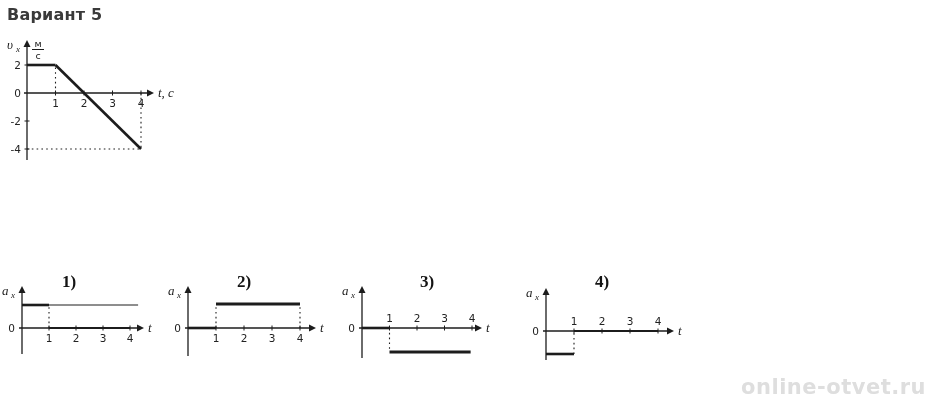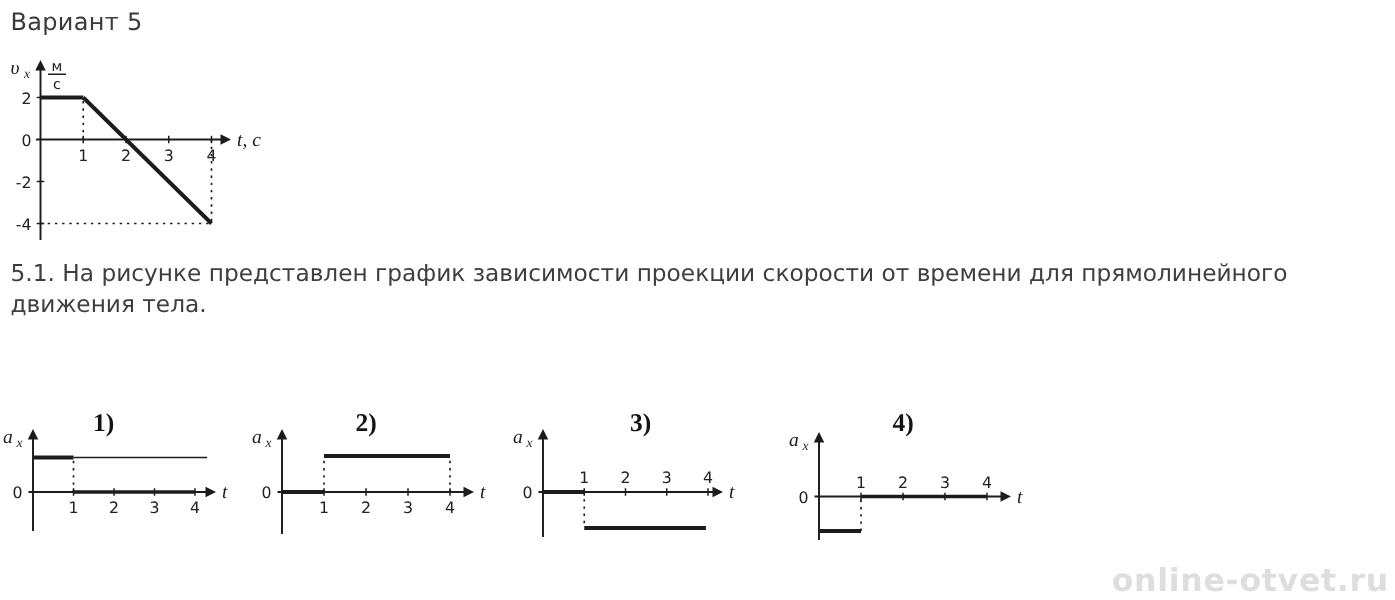--- a/index.html
+++ b/index.html
@@ -4,21 +4,21 @@
 <style>
   html,body{margin:0;padding:0}
   body{
     width:930px;height:400px;position:relative;overflow:hidden;
     background:#ffffff;color:#3c3c3c;
     font-family:"DejaVu Sans",sans-serif;
   }
   .page{position:absolute;inset:0}
   .title{
     position:absolute;left:7px;top:5px;
-    font-size:16px;font-weight:normal;color:#3a3a3a;letter-spacing:.2px;
+    font-size:16px;font-weight:bold;color:#3a3a3a;letter-spacing:.2px;
   }
   .para{
     position:absolute;left:7px;width:916px;margin:0;
     font-size:15.5px;line-height:21px;color:#3e3e3e;
   }
   #p1{top:172px}
   #p2{top:223px}
   svg{position:absolute;overflow:visible}
   .optlbl{
     position:absolute;
@@ -70,21 +70,20 @@
       <polyline points="25,33 53.5,33" fill="none" stroke="#1c1c1c" stroke-width="2.6"></polyline>
       <polyline points="53.5,33 139,117" fill="none" stroke="#1c1c1c" stroke-width="2.6"></polyline>
       <text x="5" y="17" class="axlbl">υ</text>
       <text x="14" y="20" class="axsub">x</text>
       <text x="36" y="15" text-anchor="middle" class="frac">м</text>
       <line x1="30" y1="17.5" x2="42" y2="17.5" stroke="#1c1c1c" stroke-width="1"></line>
       <text x="36" y="27" text-anchor="middle" class="frac">с</text>
       <text x="156" y="65" class="axlbl">t, c</text>
     </svg>
 
-  <p class="para" id="p1">5.1. На рисунке представлен график зависимости проекции скорости от времени для прямолинейного движения тела.</p>
 
   <div class="optlbl" style="left:62px;top:272px">1)</div>
   <div class="optlbl" style="left:237px;top:272px">2)</div>
   <div class="optlbl" style="left:420px;top:272px">3)</div>
   <div class="optlbl" style="left:595px;top:272px">4)</div>
 
   <svg width="165" height="110" style="left:0px;top:272px">
       <line x1="19" y1="56" x2="139" y2="56" stroke="#1c1c1c" stroke-width="1.3"></line>
       <polygon points="137,52.5 144,56 137,59.5" fill="#1c1c1c"></polygon>
       <line x1="22" y1="82" x2="22" y2="19" stroke="#1c1c1c" stroke-width="1.3"></line>

